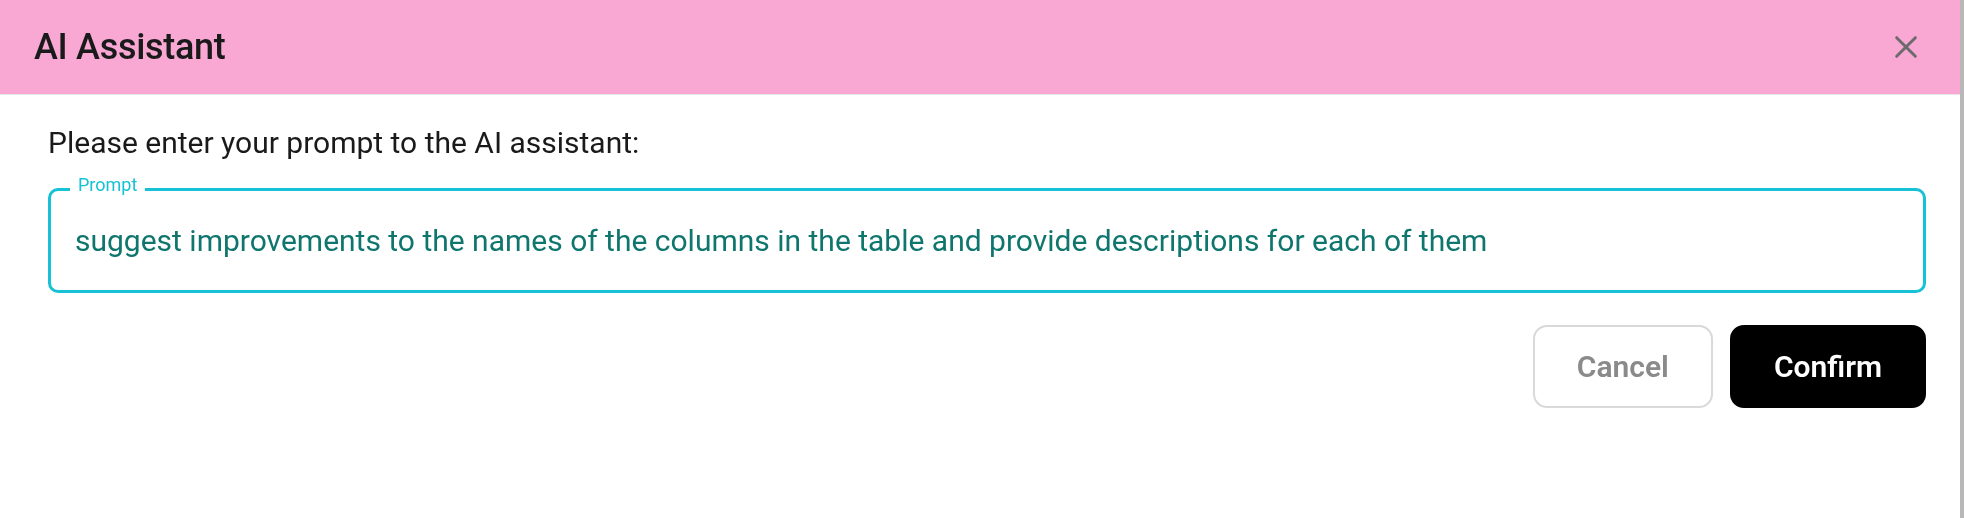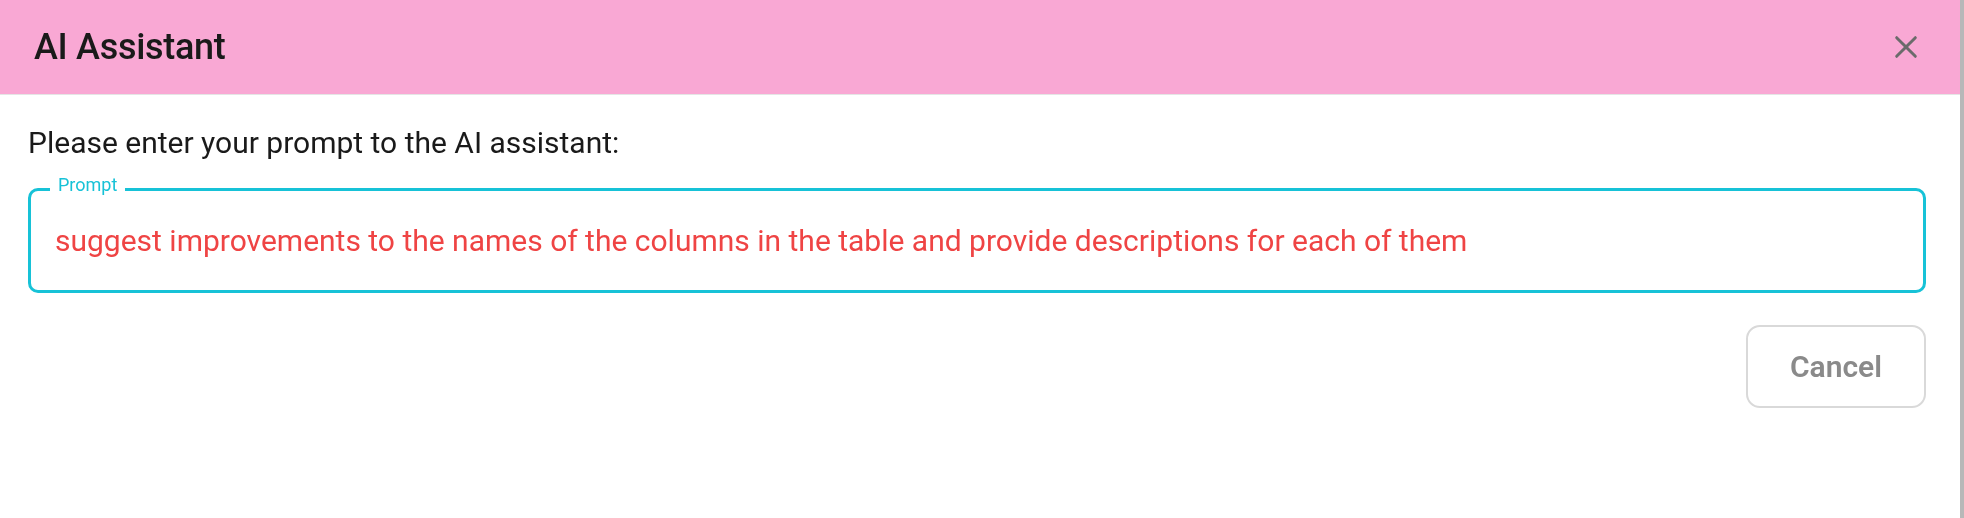--- a/index.html
+++ b/index.html
@@ -41,21 +41,21 @@
       color: #6b6b6b;
       display: flex;
       align-items: center;
       justify-content: center;
     }
     .close-btn svg {
       width: 32px;
       height: 32px;
     }
     .content {
-      padding: 30px 34px 0 28px;
+      padding: 30px 34px 0 48px;
     }
     .instruction {
       font-size: 30px;
       color: #1a1a1a;
       margin-bottom: 28px;
     }
     .field-wrapper {
       position: relative;
     }
     .field-legend {
@@ -67,21 +67,21 @@
       font-size: 18px;
       color: #17c2d7;
       z-index: 2;
     }
     .prompt-input {
       width: 100%;
       border: 3px solid #17c2d7;
       border-radius: 10px;
       padding: 32px 24px;
       font-size: 30px;
-      color: #ef4444;
+      color: #0f766e;
       font-family: inherit;
       outline: none;
       background: #ffffff;
     }
     .actions {
       display: flex;
       justify-content: flex-end;
       gap: 17px;
       padding: 32px 34px;
     }
@@ -121,14 +121,15 @@
   <div class="content">
     <div class="instruction">Please enter your prompt to the AI assistant:</div>
     <div class="field-wrapper">
       <span class="field-legend">Prompt</span>
       <input type="text" class="prompt-input" value="suggest improvements to the names of the columns in the table and provide descriptions for each of them" style="">
     </div>
   </div>
 
   <div class="actions">
     <button class="btn btn-cancel">Cancel</button>
+    <button class="btn btn-confirm">Confirm</button>
   </div>
 </div>
 
 </body></html>

